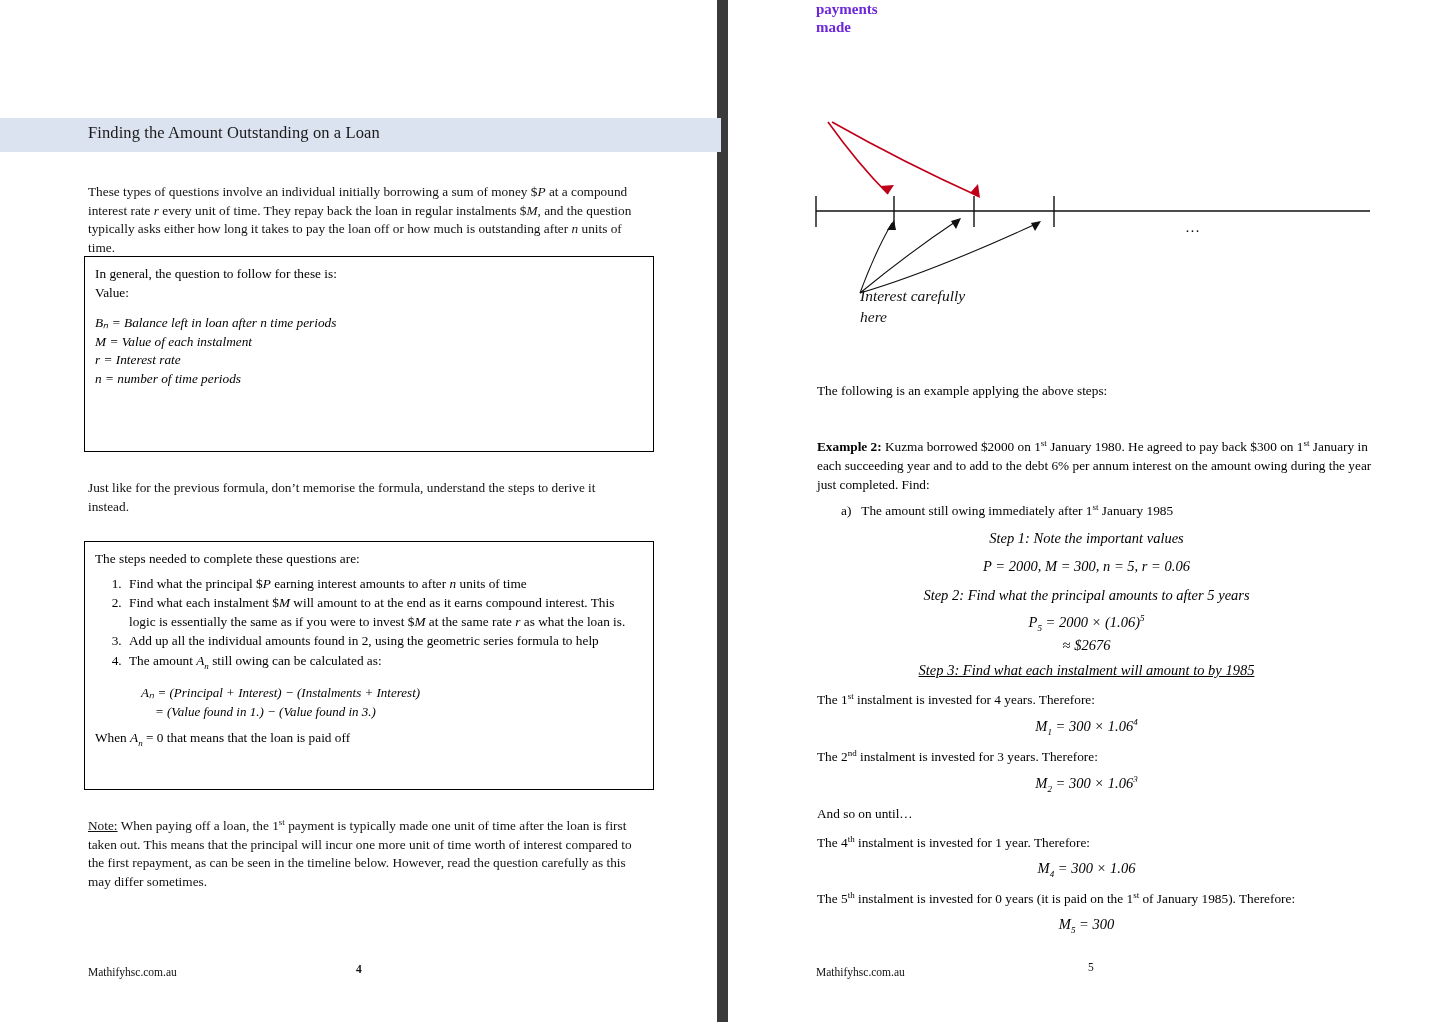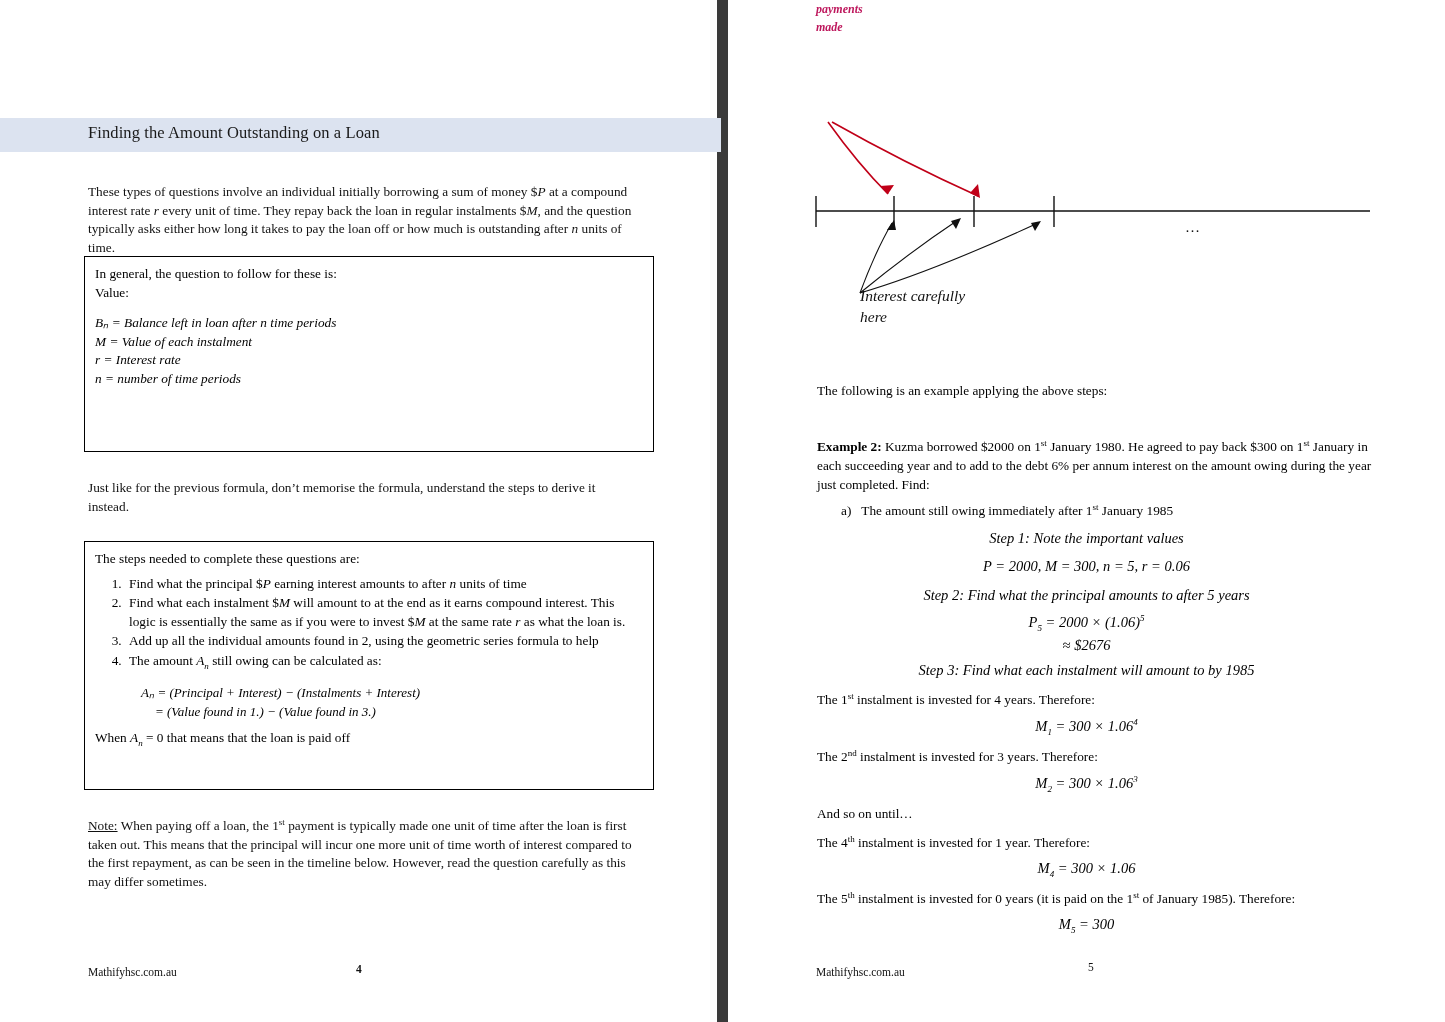--- a/index.html
+++ b/index.html
@@ -98,24 +98,23 @@
     position: absolute;
     bottom: 47px;
     font-size: 11.5px;
     font-weight: bold;
     color: #111;
   }
 
   
   .timeline-label {
     position: absolute;
-    font-style: italic;
     font-weight: bold;
-    color: #be185d;
-    font-size: 12px;
+    color: #6d28d9;
+    font-size: 15px;
     line-height: 18px;
   }
   .interest-label {
     position: absolute;
     font-style: italic;
     font-size: 15.5px;
     line-height: 21px;
     color: #111;
   }
   .dots { position: absolute; font-size: 15px; color: #111; letter-spacing: 2px;}
@@ -235,21 +234,21 @@
 
     <div class="rt" style="left:113px; top:501px; width:540px;">
       a)&nbsp;&nbsp;&nbsp;The amount still owing immediately after 1<sup>st</sup> January 1985
     </div>
 
     <div class="eq-center" style="top:530px;">Step 1: Note the important values</div>
     <div class="eq-center" style="top:558px;">P = 2000,        M = 300,        n = 5,        r = 0.06</div>
     <div class="eq-center" style="top:587px;">Step 2: Find what the principal amounts to after 5 years</div>
     <div class="eq-center" style="top:614px;">P<sub style="font-size:9px;">5</sub> = 2000 × (1.06)<sup>5</sup></div>
     <div class="eq-center" style="top:613px;margin-top:24px;">≈ $2676</div>
-    <div class="eq-center" style="top:662px;">Step 3: Find what each instalment will amount to by 1985</div>
+    <div class="eq-center" style="top:662px;text-decoration:underline;">Step 3: Find what each instalment will amount to by 1985</div>
 
     <div class="rt" style="left:89px; top:690px; width:560px;">
       The 1<sup>st</sup> instalment is invested for 4 years. Therefore:
     </div>
     <div class="eq-center" style="top:718px;">M<sub style="font-size:9px;">1</sub> = 300 × 1.06<sup>4</sup></div>
 
     <div class="rt" style="left:89px; top:747px; width:560px;">
       The 2<sup>nd</sup> instalment is invested for 3 years. Therefore:
     </div>
     <div class="eq-center" style="top:775px;">M<sub style="font-size:9px;">2</sub> = 300 × 1.06<sup>3</sup></div>

